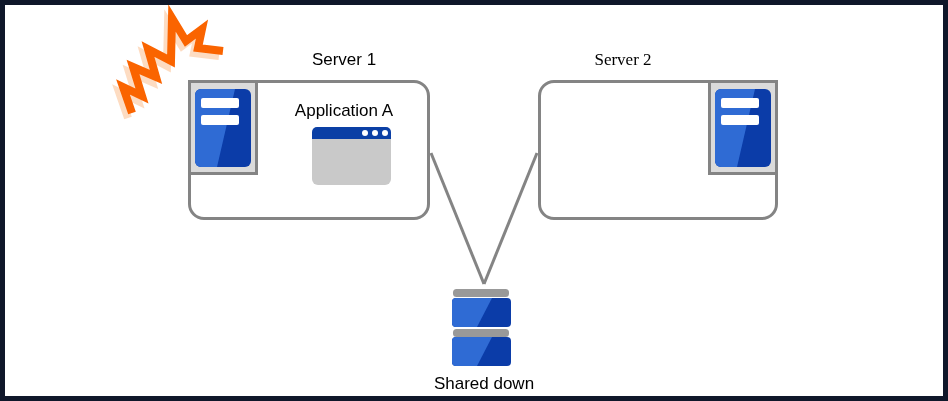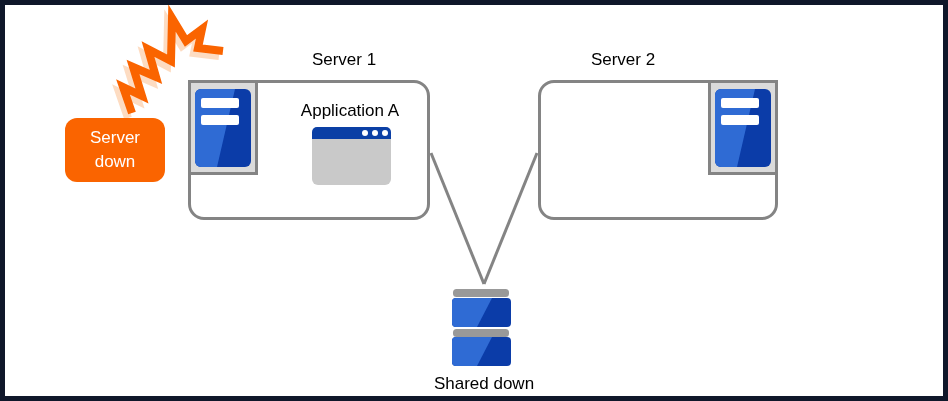--- a/index.html
+++ b/index.html
@@ -38,22 +38,22 @@
   .node-label {
     position: absolute;
     font-size: 17px;
     line-height: 20px;
     color: var(--text_black, #000000);
     text-align: center;
     z-index: 3;
     white-space: nowrap;
   }
   #server1-label { left: 253px; top: 45px; width: 172px; }
-  #server2-label { left: 533px; top: 45px; width: 170px; }
-  #application-label { left: 253px; top: 96px; width: 172px; margin-left: 6px; }
+  #server2-label { left: 533px; top: 45px; width: 170px; font-family: Liberation Serif, serif; }
+  #application-label { left: 253px; top: 96px; width: 172px; }
   #shared-disk-label { left: 409px; top: 369px; width: 140px; }
   .server-icon {
     position: absolute;
     box-sizing: border-box;
     width: 70px;
     height: 95px;
     border: 3px solid var(--outline_gray, #848484);
     background: var(--icon_panel_gray, #DBDBDB);
     display: flex;
     align-items: center;
@@ -107,24 +107,20 @@
   </svg>
 
   <div id="server1-box" class="server-box"></div>
   <div id="server2-box" class="server-box"></div>
 
   <div id="server1-label" class="node-label">Server 1</div>
   <div id="server2-label" class="node-label">Server 2</div>
   <div id="application-label" class="node-label">Application A</div>
   <div id="shared-disk-label" class="node-label">Shared down</div>
 
-  <div class="callout">
-    <span>Server</span>
-    <span>down</span>
-  </div>
 
   <div id="server1-icon" class="server-icon">
     <svg width="56" height="78" viewBox="0 0 56 78">
       <defs>
         <clipPath id="towerClip1">
             <rect x="0" y="0" width="56" height="78" rx="6"></rect>
           </clipPath>
       </defs>
       <rect x="0" y="0" width="56" height="78" rx="6" fill="#0B3CA8"></rect>
       <polygon points="0,0 40,0 22,78 0,78" clip-path="url(#towerClip1)" fill="#2F6BD4"></polygon>

